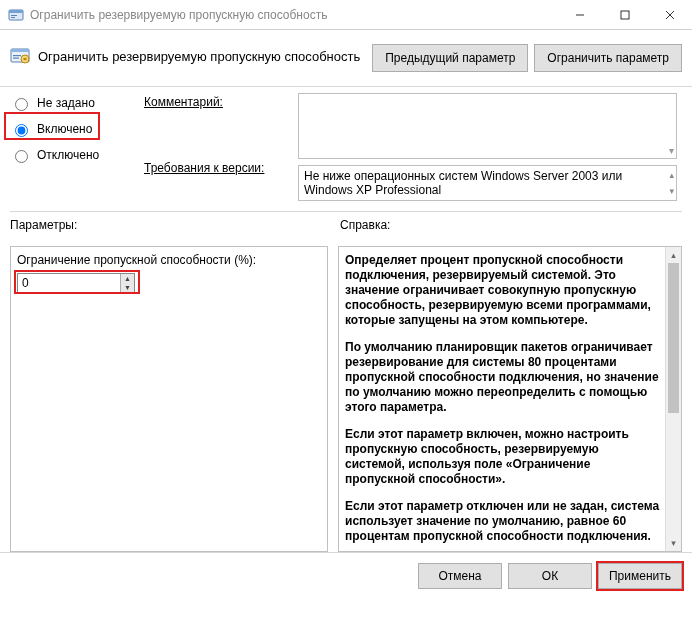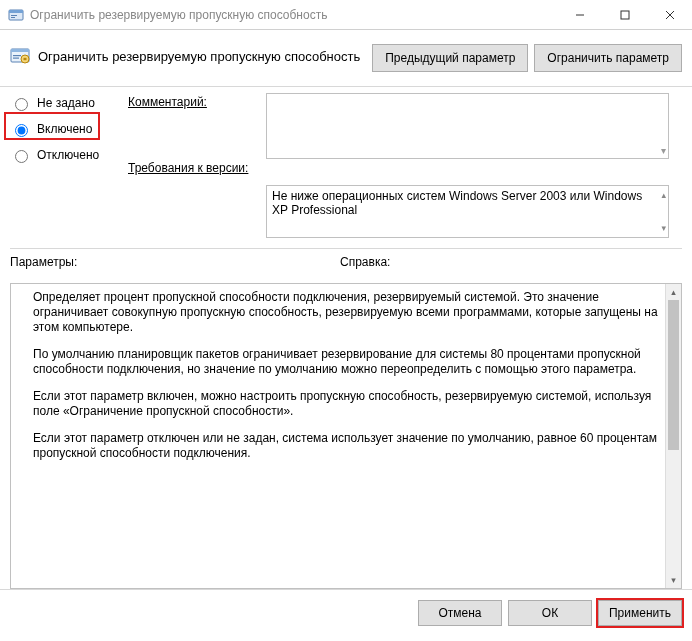--- a/index.html
+++ b/index.html
@@ -46,22 +46,22 @@
     border: 1px solid #adadad;
     background: #e1e1e1;
     padding: 6px 12px;
     font-size: 12px;
     font-family: inherit;
     cursor: pointer;
   }
 
   .config-area {
     display: flex;
-    padding: 6px 23px 10px 10px;
-    gap: 8px;
+    padding: 6px 15px 10px 10px;
+    gap: 24px;
   }
   .radios {
     width: 110px;
     display: flex;
     flex-direction: column;
     gap: 10px;
     padding-top: 2px;
   }
   .radio-row { display: flex; align-items: center; gap: 6px; position: relative; }
   .radio-row label { cursor: pointer; }
@@ -75,26 +75,25 @@
   .comment-box {
     height: 66px;
     border: 1px solid #c0c0c0;
     background: #fff;
     position: relative;
   }
   .comment-box .scroll-stub {
     position: absolute; right: 2px; bottom: 2px; color: #999; font-size: 10px;
   }
   .req-box {
-    height: 53px;
+    height: 36px;
     border: 1px solid #c0c0c0;
     padding: 3px 18px 3px 5px;
     position: relative;
     line-height: 14px;
-    margin-top: 20px;
   }
   .req-box .sc-up, .req-box .sc-dn {
     position: absolute; right: 2px; color: #888; font-size: 9px;
   }
   .req-box .sc-up { top: 2px; }
   .req-box .sc-dn { bottom: 2px; }
 
   .divider { border-top: 1px solid #d8d8d8; margin: 0 10px; }
 
   .section-heads {
@@ -134,21 +133,21 @@
     font-size: 7px; background: #e8e8e8; color: #444; cursor: pointer;
   }
   .help-panel {
     flex: 1;
     border: 1px solid #c0c0c0;
     padding: 6px 20px 6px 6px;
     overflow: hidden;
     position: relative;
     line-height: 15px;
   }
-  .help-panel p { margin: 0 0 12px 16px; }
+  .help-panel p { margin: 0 0 12px 0; font-weight: bold; }
   .help-panel .vscroll {
     position: absolute; right: 0; top: 0; bottom: 0; width: 16px;
     background: #f0f0f0; border-left: 1px solid #ddd;
     display: flex; flex-direction: column;
   }
   .help-panel .vscroll .arr {
     height: 16px; display: flex; align-items: center; justify-content: center;
     font-size: 9px; color: #666;
   }
   .help-panel .vscroll .track { flex: 1; position: relative; }
@@ -252,20 +251,31 @@
 </div>
 
 <div class="divider"></div>
 
 <div class="section-heads">
   <div class="left">Параметры:</div>
   <div class="right">Справка:</div>
 </div>
 
 <div class="panels">
+  <div class="param-panel">
+    <div class="plabel">Ограничение пропускной способности (%):</div>
+    <div class="spin-wrap" style="position:relative;">
+      <div class="hl-red" style="left:-3px; top:-3px; width:126px; height:24px;"></div>
+      <input class="spin" value="0" style="">
+      <div class="spin-btns">
+        <div>▲</div>
+        <div>▼</div>
+      </div>
+    </div>
+  </div>
 
   <div class="help-panel">
     <p>Определяет процент пропускной способности подключения, резервируемый системой. Это значение ограничивает совокупную пропускную способность, резервируемую всеми программами, которые запущены на этом компьютере.</p>
     <p>По умолчанию планировщик пакетов ограничивает резервирование для системы 80 процентами пропускной способности подключения, но значение по умолчанию можно переопределить с помощью этого параметра.</p>
     <p>Если этот параметр включен, можно настроить пропускную способность, резервируемую системой, используя поле «Ограничение пропускной способности».</p>
     <p>Если этот параметр отключен или не задан, система использует значение по умолчанию, равное 60 процентам пропускной способности подключения.</p>
 
     <div class="vscroll">
       <div class="arr">▴</div>
       <div class="track">

